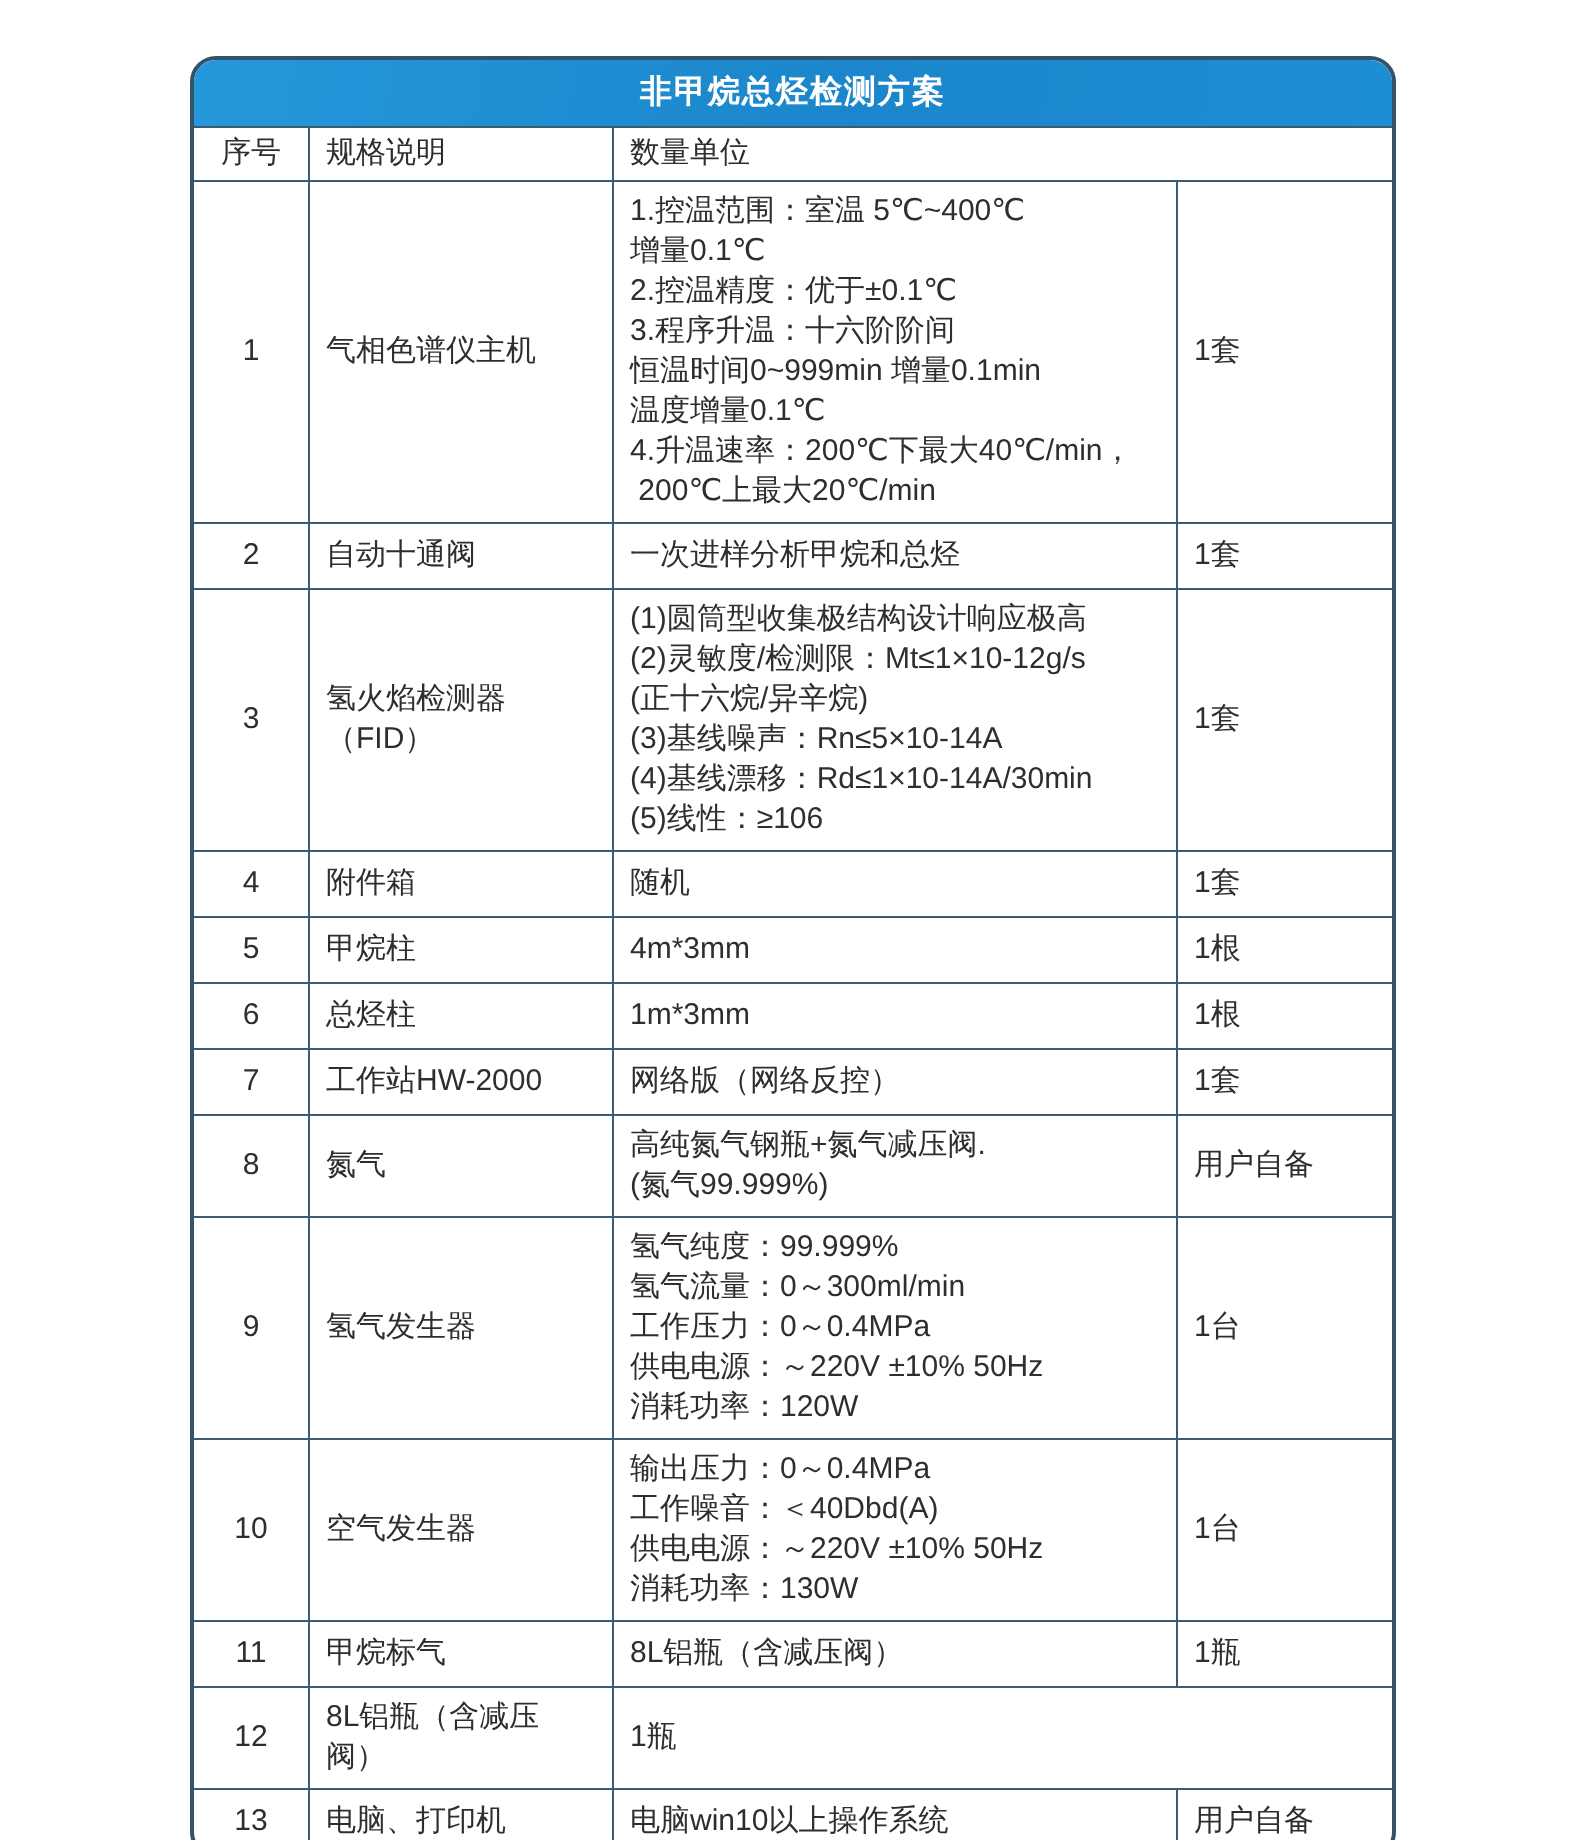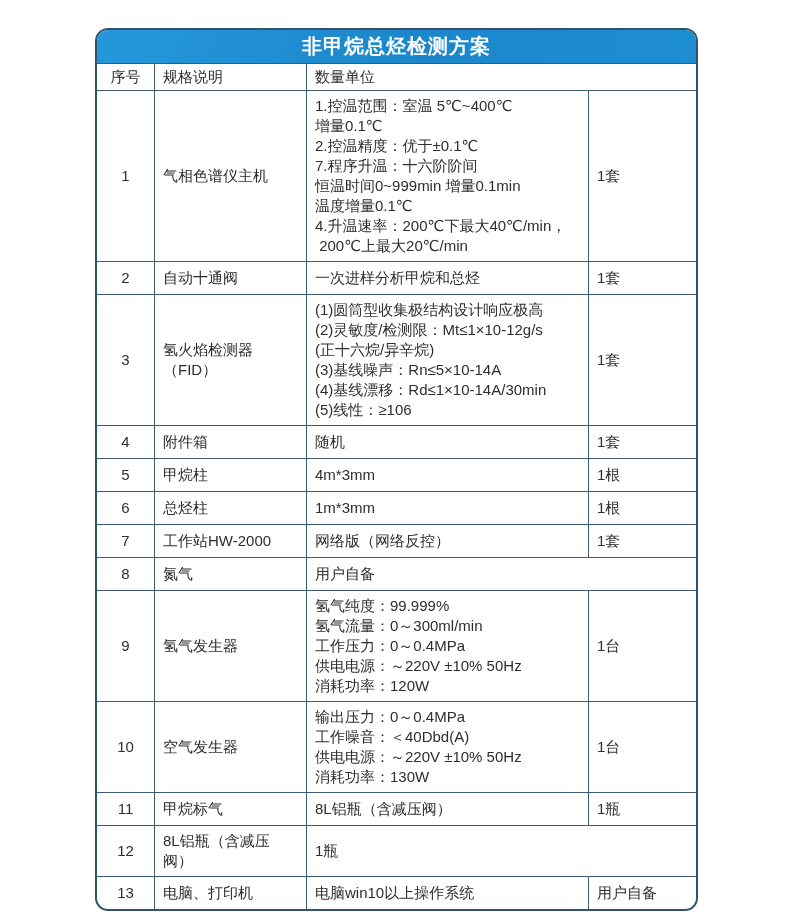--- a/index.html
+++ b/index.html
@@ -21,21 +21,21 @@
     overflow:hidden;
     background:#ffffff;
     box-sizing:border-box;
   }
   .title-bar{
     height:33px;
     background:linear-gradient(100deg,#2598da 0%,#1b86cb 55%,#1e8ed2 100%);
     display:flex;align-items:center;justify-content:center;
   }
   .title-bar span{
-    color:#ffffff;font-size:20px;font-weight:700;letter-spacing:1px;
+    color:#ffffff;font-size:16px;font-weight:700;letter-spacing:1px;
   }
   .grid-row{
     display:grid;
     grid-template-columns:57px 152px 282px 1fr;
     border-top:1.5px solid var(--line);
     box-sizing:border-box;
   }
   .grid-row > div{
     box-sizing:border-box;
     display:flex;flex-direction:column;justify-content:center;
@@ -65,21 +65,21 @@
     <div class="c-qty">数量单位</div>
   </div>
   <div id="table-body">
       <div class="grid-row body-row">
         <div class="c-no">1</div>
         <div class="c-name">气相色谱仪主机</div>
         <div class="c-spec">
           <div class="spec-line">1.控温范围：室温 5℃~400℃</div>
           <div class="spec-line">增量0.1℃</div>
           <div class="spec-line">2.控温精度：优于±0.1℃</div>
-          <div class="spec-line">7.程序升温：十六阶阶间</div>
+          <div class="spec-line">3.程序升温：十六阶阶间</div>
           <div class="spec-line">恒温时间0~999min 增量0.1min</div>
           <div class="spec-line">温度增量0.1℃</div>
           <div class="spec-line">4.升温速率：200℃下最大40℃/min，</div>
           <div class="spec-line"> 200℃上最大20℃/min</div>
         </div>
         <div class="c-qty">1套</div>
       </div>
       <div class="grid-row body-row">
         <div class="c-no">2</div>
         <div class="c-name">自动十通阀</div>
@@ -129,20 +129,24 @@
         <div class="c-no">7</div>
         <div class="c-name">工作站HW-2000</div>
         <div class="c-spec">
           <div class="spec-line">网络版（网络反控）</div>
         </div>
         <div class="c-qty">1套</div>
       </div>
       <div class="grid-row body-row">
         <div class="c-no">8</div>
         <div class="c-name">氮气</div>
+        <div class="c-spec">
+          <div class="spec-line">高纯氮气钢瓶+氮气减压阀.</div>
+          <div class="spec-line">(氮气99.999%)</div>
+        </div>
         <div class="c-qty">用户自备</div>
       </div>
       <div class="grid-row body-row">
         <div class="c-no">9</div>
         <div class="c-name">氢气发生器</div>
         <div class="c-spec">
           <div class="spec-line">氢气纯度：99.999%</div>
           <div class="spec-line">氢气流量：0～300ml/min</div>
           <div class="spec-line">工作压力：0～0.4MPa</div>
           <div class="spec-line">供电电源：～220V ±10% 50Hz</div>

